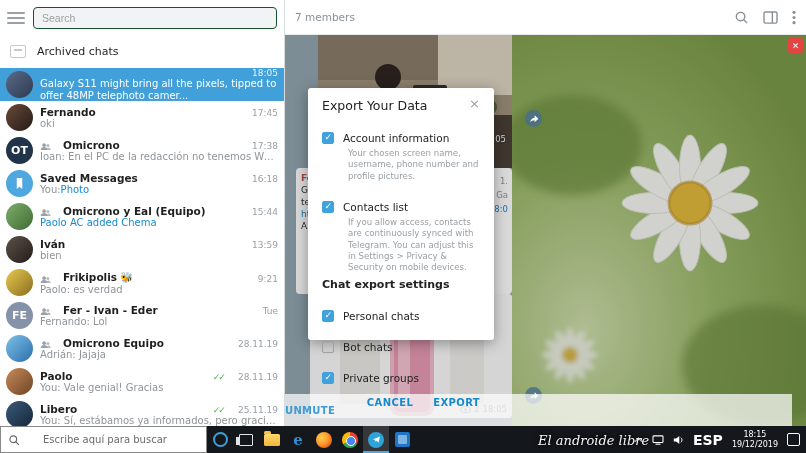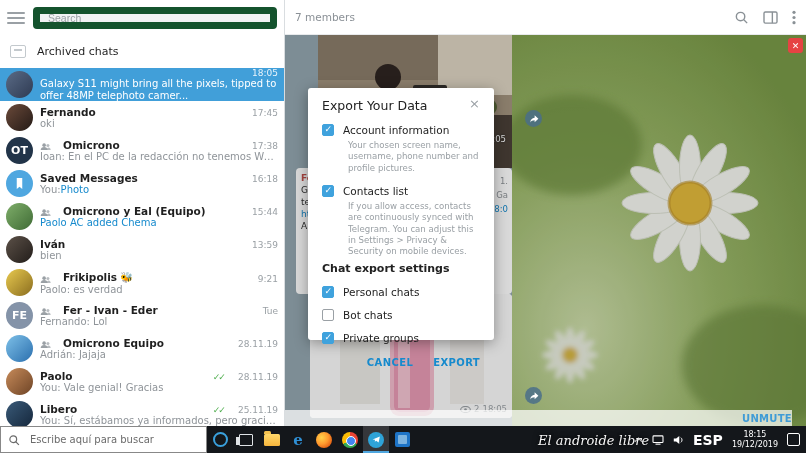--- a/index.html
+++ b/index.html
@@ -5,21 +5,21 @@
   *{margin:0;padding:0;box-sizing:border-box}
   body{font-family:"DejaVu Sans",sans-serif;background:#222}
   .screen{position:relative;width:806px;height:453px;overflow:hidden;background:#fff;font-family:"DejaVu Sans",sans-serif}
   
   .app{position:absolute;left:0;top:0;right:0;bottom:27px;background:#fff}
   
   .sidebar{position:absolute;left:0;top:0;width:285px;height:100%;background:#fff;border-right:1px solid #d9dde0;z-index:6;overflow:hidden}
   .sb-top{height:35px;display:flex;align-items:center;padding:0 7px;gap:8px}
   .burger{width:18px;height:12px;display:flex;flex-direction:column;justify-content:space-between;cursor:pointer}
   .burger i{display:block;height:2px;background:#9aa0a5;border-radius:1px}
-  .sb-search{flex:1;height:22px;background:#f1f3f4;border:7px solid #14532d;border-radius:4px;font-size:10.5px;color:#333;padding:0 8px;outline:none}
+  .sb-search{flex:1;height:22px;background:#f1f3f4;border:1px solid #14532d;border-radius:4px;font-size:10.5px;color:#333;padding:0 8px;outline:none}
   .sb-search::placeholder{color:#9aa0a5}
   .archived{height:33px;display:flex;align-items:center;padding:0 10px;gap:11px;cursor:pointer}
   .arch-ic{width:16px;height:13px;border:1.5px solid #c3c9cd;border-radius:2px;position:relative}
   .arch-ic::after{content:"";position:absolute;left:3px;right:3px;top:3px;height:2px;background:#c3c9cd}
   .arch-lbl{font-size:11px;color:#1f1f1f}
   .rows{position:absolute;top:68px;left:0;right:0;bottom:0}
   .row{height:33px;display:flex;align-items:center;padding:0 6px;gap:7px;cursor:pointer}
   .row.sel{background:#419fd9}
   .av{width:27px;height:27px;border-radius:50%;flex:0 0 27px;display:flex;align-items:center;justify-content:center;color:#fff;font-size:11px;font-weight:bold}
   .rmain{flex:1;min-width:0}
@@ -48,40 +48,40 @@
   .frag.red{color:#c4504b;font-weight:bold}
   .frag.blue{color:#168acd}
   .frag-right{position:absolute;right:4px;top:6px;text-align:right;color:#8f9499;font-size:8.5px;line-height:14px}
   .bubble2{position:absolute;left:25px;top:259px;width:202px;height:124px;background:#fff;border-radius:4px;overflow:hidden;cursor:pointer}
   .views{position:absolute;right:5px;bottom:4px;display:flex;align-items:center;gap:3px;font-size:8.5px;color:#9aa0a5}
   .daisy{position:absolute;left:227px;top:0;right:0;bottom:0;cursor:pointer}
   .dim{position:absolute;inset:0;background:rgba(0,0,0,.15);z-index:2;pointer-events:none}
   .share{position:absolute;width:17px;height:17px;border-radius:50%;background:rgba(74,111,138,.85);display:flex;align-items:center;justify-content:center;z-index:3;cursor:pointer}
   .share.s1{left:240px;top:75px}
   .share.s2{left:240px;top:352px}
-  .unmute-bar{position:absolute;left:0;right:14px;bottom:0;height:16px;background:rgba(255,255,255,.72);display:flex;align-items:center;justify-content:flex-end;z-index:3;cursor:pointer}
+  .unmute-bar{position:absolute;left:0;right:14px;bottom:0;height:32px;background:rgba(255,255,255,.72);display:flex;align-items:center;justify-content:flex-start;z-index:3;cursor:pointer}
   .unmute{font-size:10px;font-weight:bold;color:#3f9bd6;letter-spacing:.3px}
   .red-ic{position:absolute;right:3px;top:3px;width:15px;height:15px;background:#e64343;border-radius:3px;z-index:3;display:flex;align-items:center;justify-content:center;color:#fff;font-size:9px;cursor:pointer}
   
   .modal{position:absolute;left:23px;top:53px;width:186px;height:252px;background:#fff;border-radius:3px;box-shadow:0 3px 14px rgba(0,0,0,.35);z-index:5;padding:10px 14px 8px 14px}
   .m-title-row{display:flex;align-items:flex-start}
   .m-title{font-size:12.5px;font-weight:normal;color:#222}
   .m-close{margin-left:auto;color:#9aa0a5;font-size:13px;line-height:12px;cursor:pointer}
-  .cbrow{display:flex;align-items:center;gap:9px;margin-top:11px;cursor:pointer}
+  .cbrow{display:flex;align-items:center;gap:9px;margin-top:19px;cursor:pointer}
   .cb{width:12px;height:12px;border:1.5px solid #9aa0a5;border-radius:2px;flex:0 0 12px;position:relative}
   .cb.on{background:#3fa2dd;border-color:#3fa2dd}
   .cb.on::after{content:"✓";position:absolute;left:1.5px;top:-1px;color:#fff;font-size:9px;font-weight:bold}
   .cblbl{font-size:10.5px;color:#222}
   .desc{margin:4px 0 0 26px;font-size:8.6px;line-height:1.32;color:#9aa0a5}
   .m-section{margin-top:4px;font-size:11px;font-weight:bold;color:#222}
   .m-btns{display:flex;justify-content:flex-end;gap:20px;margin-top:13px}
   .m-btn{font-size:10px;font-weight:bold;color:#168acd;letter-spacing:.4px;cursor:pointer}
   
   .taskbar{position:absolute;left:0;right:0;bottom:0;height:27px;background:#14171b;display:flex;align-items:stretch;z-index:10}
-  .tb-search{width:207px;background:#fff;border:1px solid #888;display:flex;align-items:center;gap:10px;padding:0 7px}
+  .tb-search{width:207px;background:#fff;border:1px solid #888;display:flex;align-items:center;gap:23px;padding:0 7px}
   .tb-search input{border:none;outline:none;font-size:10px;color:#333;flex:1;font-family:"DejaVu Sans",sans-serif}
   .tb-search input::placeholder{color:#6b6b6b}
   .tb-ic{width:26px;display:flex;align-items:center;justify-content:center;cursor:pointer}
   .tb-ic.active{background:rgba(255,255,255,.14);box-shadow:inset 0 -2px 0 #4fa7e0}
   .cortana{width:15px;height:15px;border:2px solid #3aa0dc;border-radius:50%}
   .taskview{width:14px;height:12px;border:1.5px solid #dfe3e6;border-radius:1px;position:relative}
   .taskview::after{content:"";position:absolute;left:-4px;top:2px;width:3px;height:8px;background:#dfe3e6}
   .folder{width:16px;height:12px;background:linear-gradient(#ffd86b,#f5b53d);border-radius:1.5px;position:relative}
   .folder::before{content:"";position:absolute;left:0;top:-2.5px;width:7px;height:3px;background:#f5c24f;border-radius:1.5px 1.5px 0 0}
   .edge{color:#2f8fd4;font-size:15px;font-weight:bold;font-family:"DejaVu Serif",serif}

